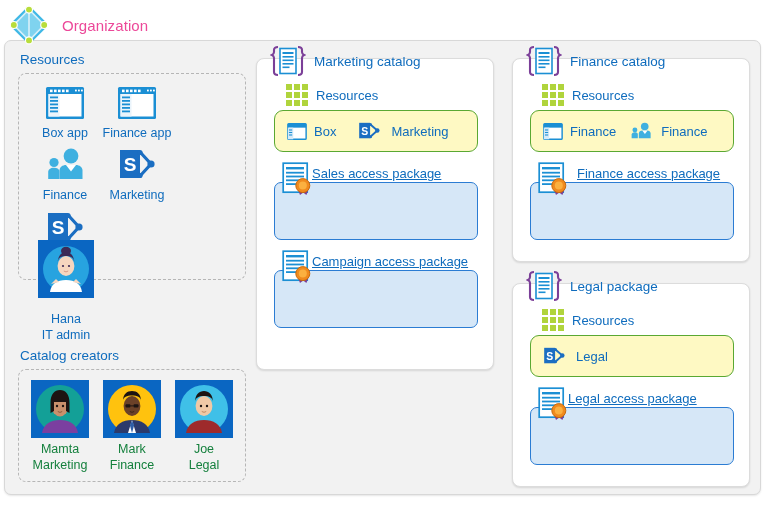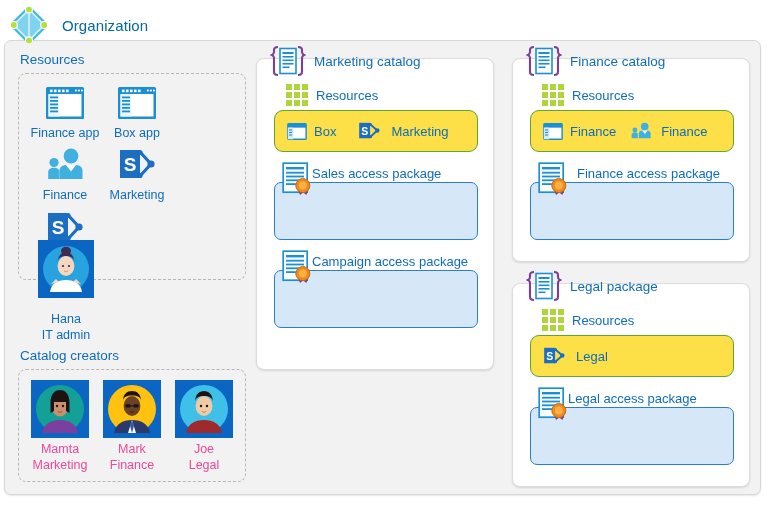--- a/index.html
+++ b/index.html
@@ -8,21 +8,21 @@
     background:#ffffff;
     font-family:"Liberation Sans", sans-serif;
     overflow:hidden;
     position:relative;
   }
   .stage{position:absolute;left:0;top:0;width:767px;height:508px;}
 
   
   .org-header{position:absolute;left:6px;top:2px;display:flex;align-items:center;gap:10px;z-index:5;}
   .aad-logo{width:46px;height:46px;position:relative;}
-  .org-title{font-size:15px;color:#0369a1;letter-spacing:.1px;}
+  .org-title{font-size:15px;color:#ec4899;letter-spacing:.1px;}
 
   
   .org-box{
     position:absolute;left:4px;top:40px;width:757px;height:455px;
     background:#f2f2f2;border:1px solid #d8d8d8;border-radius:7px;
     box-shadow:0 1px 2px rgba(0,0,0,.10);
     box-sizing:border-box;
   }
 
   
@@ -36,44 +36,44 @@
   .res-grid{display:flex;flex-wrap:wrap;}
   .res-item{width:72px;display:flex;flex-direction:column;align-items:center;margin-bottom:6px;}
   .res-item .lbl{font-size:12.5px;color:#0f6cbd;margin-top:2px;text-align:center;line-height:1.15;}
 
   .person-block{position:absolute;left:18px;top:240px;width:96px;display:flex;flex-direction:column;align-items:center;}
   .person-block .nm{font-size:12.5px;color:#0f6cbd;text-align:center;line-height:1.28;margin-top:13px;}
 
   .creators{position:absolute;left:18px;top:348px;width:228px;}
   .creator-row{display:flex;justify-content:flex-start;gap:10px;}
   .creator{width:62px;display:flex;flex-direction:column;align-items:center;}
-  .creator .nm{font-size:12.5px;color:#ec4899;text-align:center;line-height:1.28;margin-top:3px;}
+  .creator .nm{font-size:12.5px;color:#15803d;text-align:center;line-height:1.28;margin-top:3px;}
 
   
   .catalog{position:absolute;}
   .cat-header{position:absolute;left:14px;top:-14px;display:flex;align-items:center;gap:8px;z-index:4;}
   .cat-title{font-size:13.5px;color:#0f6cbd;white-space:nowrap;}
   .cat-card{
     background:#ffffff;border:1px solid #dcdcdc;border-radius:8px;
     box-shadow:0 1px 2px rgba(0,0,0,.12);box-sizing:border-box;
     width:100%;height:100%;
   }
   .cat-inner{position:absolute;left:0;top:0;width:100%;height:100%;}
 
   .res-head{position:absolute;display:flex;align-items:center;gap:8px;}
   .res-head .t{font-size:13px;color:#0f6cbd;}
 
   .green-box{
-    position:absolute;background:#fde047;border:1px solid #5aa832;border-radius:9px;
+    position:absolute;background:#fef9c3;border:1px solid #5aa832;border-radius:9px;
     box-sizing:border-box;display:flex;align-items:center;padding-left:12px;gap:22px;
   }
   .green-item{display:flex;align-items:center;gap:7px;}
   .green-item .t{font-size:13px;color:#0f6cbd;white-space:nowrap;}
 
-  .pkg-label{position:absolute;font-size:13px;color:#0f6cbd;white-space:nowrap;}
+  .pkg-label{position:absolute;font-size:13px;color:#0f6cbd;white-space:nowrap;text-decoration:underline;}
   .pkg-icon{position:absolute;z-index:3;}
   .blue-box{
     position:absolute;background:#d6e7f7;border:1px solid #2b7cd3;border-radius:7px;
     box-sizing:border-box;
   }
 
   
   svg{display:block;}
 </style>
 </head>
@@ -131,21 +131,21 @@
                 <rect x="10" y="5.6" width="2.6" height="2.6"></rect>
                 <rect x="14" y="5.6" width="2.6" height="2.6"></rect>
                 <rect x="18" y="5.6" width="2.6" height="2.6"></rect>
                 <rect x="22" y="5.6" width="2.6" height="2.6"></rect>
                 <rect x="31" y="5.6" width="1.8" height="1.8"></rect>
                 <rect x="34" y="5.6" width="1.8" height="1.8"></rect>
                 <rect x="37" y="5.6" width="1.8" height="1.8"></rect>
               </g>
             </svg>
           </span>
-          <span class="lbl">Finance app</span>
+          <span class="lbl">Box app</span>
         </div>
 
         <div class="res-item">
           <span>
             <svg width="42" height="40" viewBox="0 0 42 40">
               <rect x="2" y="3" width="38" height="32" rx="1.5" fill="#1b8fd4"></rect>
               <rect x="4.5" y="10" width="33" height="22.5" fill="#ffffff"></rect>
               <rect x="4.5" y="10" width="11" height="22.5" fill="#eaf4fb"></rect>
               <g fill="#1b8fd4">
                 <rect x="6" y="12.5" width="8" height="1.8"></rect>
@@ -159,21 +159,21 @@
                 <rect x="10" y="5.6" width="2.6" height="2.6"></rect>
                 <rect x="14" y="5.6" width="2.6" height="2.6"></rect>
                 <rect x="18" y="5.6" width="2.6" height="2.6"></rect>
                 <rect x="22" y="5.6" width="2.6" height="2.6"></rect>
                 <rect x="31" y="5.6" width="1.8" height="1.8"></rect>
                 <rect x="34" y="5.6" width="1.8" height="1.8"></rect>
                 <rect x="37" y="5.6" width="1.8" height="1.8"></rect>
               </g>
             </svg>
           </span>
-          <span class="lbl">Box app</span>
+          <span class="lbl">Finance app</span>
         </div>
 
         <div class="res-item">
           <span>
             <svg width="42" height="40" viewBox="0 0 42 40">
               <circle cx="27" cy="10" r="7.4" fill="#3fb0e0"></circle>
               <path d="M15.5 33 V24.5 C15.5 21.2 18.6 19 22 19 h10 c3.4 0 6.5 2.2 6.5 5.5 V33 Z" fill="#3fb0e0"></path>
               <path d="M22 19 l5 6.5 l5 -6.5 z" fill="#ffffff"></path>
               <circle cx="10" cy="16.5" r="4.6" fill="#3fb0e0"></circle>
               <path d="M4.2 33 V26 c0-2.6 2.4-4.3 5.3-4.3 h1 c2.3 0 4.2 1.2 4.9 3 V33 Z" fill="#3fb0e0"></path>

